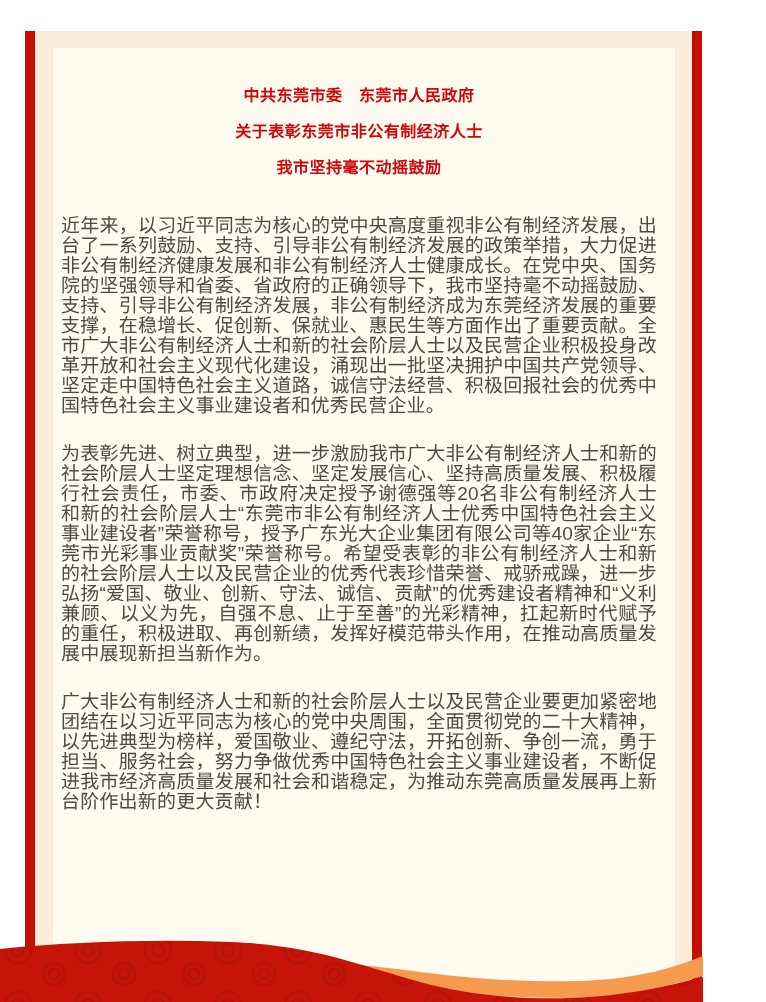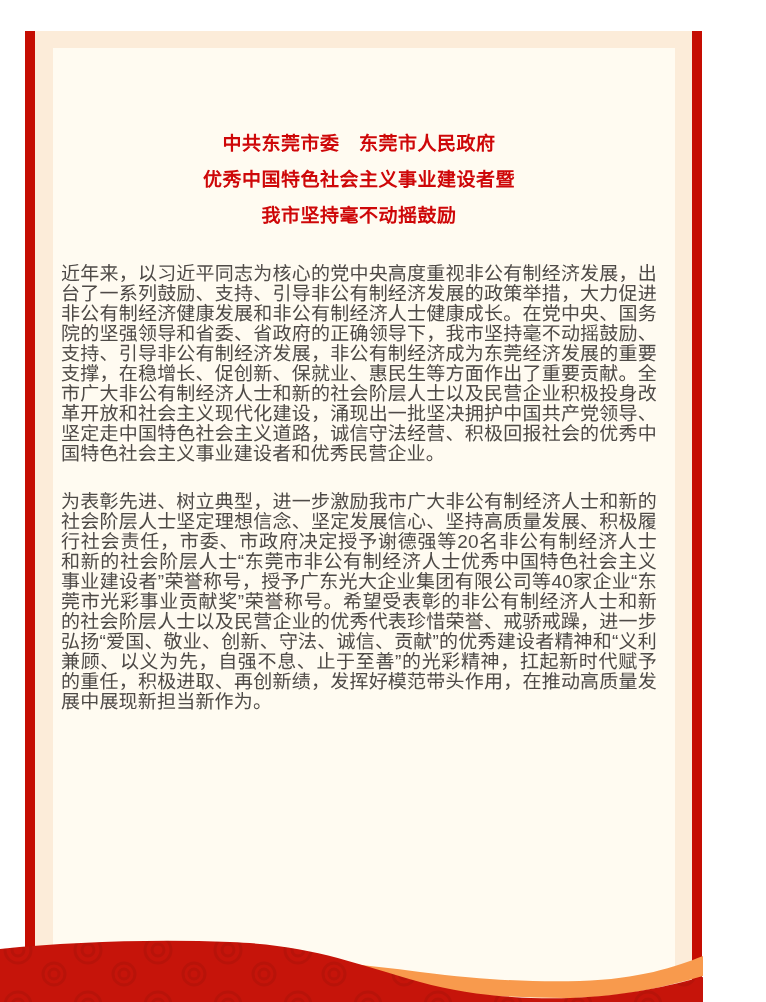--- a/index.html
+++ b/index.html
@@ -33,25 +33,24 @@
   .card{
     position:absolute;
     left:53px;top:48px;
     width:622px;bottom:0;
     background:var(--card_bg);
     padding:30px 18px 0 8px;
   }
   .doc-title{
     text-align:center;
     color:var(--title_red);
-    font-size:19px;
+    font-size:16px;
     font-weight:bold;
     line-height:36px;
     letter-spacing:0.5px;
-    margin-top:48px;
   }
   .doc-body{
     margin-top:30px;
   }
   .doc-body p{
     color:var(--body_text);
     font-size:19px;
     line-height:20px;
     text-align:justify;
     text-justify:inter-ideograph;
@@ -66,26 +65,27 @@
   }
 </style>
 </head>
 <body>
 
 <div class="frame"></div>
 
 <div class="card">
   <div class="doc-title">
     <div class="title-line">中共东莞市委　东莞市人民政府</div>
-    <div class="title-line">优秀中国特色社会主义事业建设者暨</div>
+    <div class="title-line">关于表彰东莞市非公有制经济人士</div>
     <div class="title-line">我市坚持毫不动摇鼓励</div>
   </div>
   <div class="doc-body">
     <p>近年来，以习近平同志为核心的党中央高度重视非公有制经济发展，出台了一系列鼓励、支持、引导非公有制经济发展的政策举措，大力促进非公有制经济健康发展和非公有制经济人士健康成长。在党中央、国务院的坚强领导和省委、省政府的正确领导下，我市坚持毫不动摇鼓励、支持、引导非公有制经济发展，非公有制经济成为东莞经济发展的重要支撑，在稳增长、促创新、保就业、惠民生等方面作出了重要贡献。全市广大非公有制经济人士和新的社会阶层人士以及民营企业积极投身改革开放和社会主义现代化建设，涌现出一批坚决拥护中国共产党领导、坚定走中国特色社会主义道路，诚信守法经营、积极回报社会的优秀中国特色社会主义事业建设者和优秀民营企业。</p>
     <p>为表彰先进、树立典型，进一步激励我市广大非公有制经济人士和新的社会阶层人士坚定理想信念、坚定发展信心、坚持高质量发展、积极履行社会责任，市委、市政府决定授予谢德强等20名非公有制经济人士和新的社会阶层人士“东莞市非公有制经济人士优秀中国特色社会主义事业建设者”荣誉称号，授予广东光大企业集团有限公司等40家企业“东莞市光彩事业贡献奖”荣誉称号。希望受表彰的非公有制经济人士和新的社会阶层人士以及民营企业的优秀代表珍惜荣誉、戒骄戒躁，进一步弘扬“爱国、敬业、创新、守法、诚信、贡献”的优秀建设者精神和“义利兼顾、以义为先，自强不息、止于至善”的光彩精神，扛起新时代赋予的重任，积极进取、再创新绩，发挥好模范带头作用，在推动高质量发展中展现新担当新作为。</p>
+    <p>广大非公有制经济人士和新的社会阶层人士以及民营企业要更加紧密地团结在以习近平同志为核心的党中央周围，全面贯彻党的二十大精神，以先进典型为榜样，爱国敬业、遵纪守法，开拓创新、争创一流，勇于担当、服务社会，努力争做优秀中国特色社会主义事业建设者，不断促进我市经济高质量发展和社会和谐稳定，为推动东莞高质量发展再上新台阶作出新的更大贡献！</p>
   </div>
 </div>
 
 <svg class="wave" viewBox="0 0 703 70" preserveAspectRatio="none">
   <defs>
     <pattern id="swirls" width="70" height="55" patternUnits="userSpaceOnUse">
       <circle cx="18" cy="18" r="13" fill="none" stroke="rgba(0,0,0,0.07)" stroke-width="3"></circle>
       <circle cx="18" cy="18" r="6" fill="none" stroke="rgba(0,0,0,0.07)" stroke-width="3"></circle>
       <circle cx="54" cy="42" r="11" fill="none" stroke="rgba(0,0,0,0.07)" stroke-width="3"></circle>
       <circle cx="54" cy="42" r="5" fill="none" stroke="rgba(0,0,0,0.07)" stroke-width="3"></circle>

